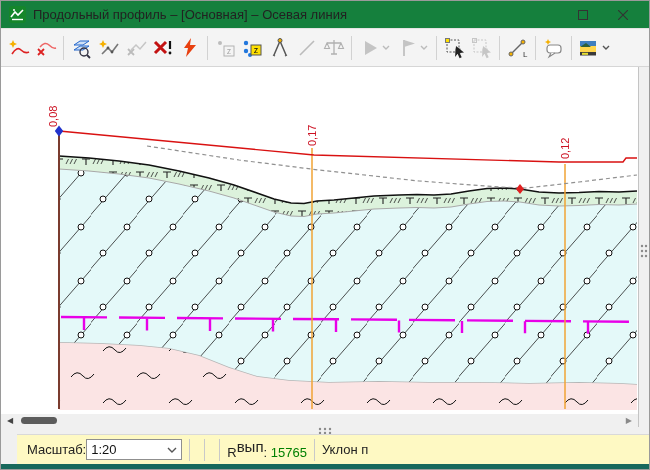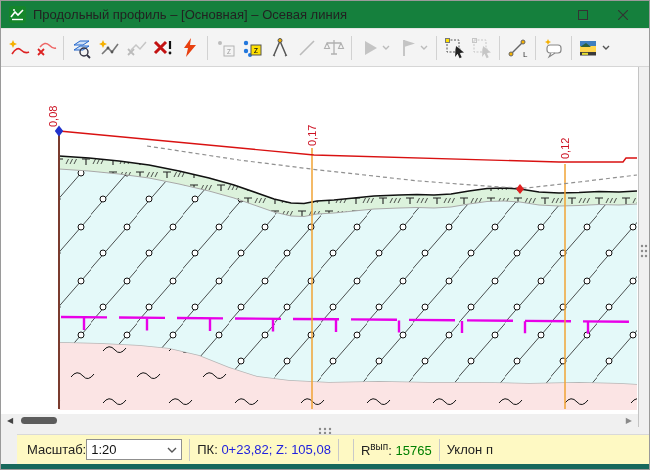--- a/index.html
+++ b/index.html
@@ -41,21 +41,21 @@
   .statusbar{position:absolute;left:16px;top:433px;width:648px;height:30px;background:#fef9c3;
     border-top:1px solid #d9d9d9;display:flex;align-items:center;font-size:13px;}
   .sb-label{margin-left:10px;color:#222;}
   .combo{width:96px;height:21px;background:#fff;border:1px solid #8f8f8f;
     display:flex;align-items:center;padding:0 4px;font-size:13px;color:#111;}
   .combo .chev{margin-left:auto;}
   .ssep{width:1px;height:22px;background:#c9c9c9;margin:0 7px;}
   .sb-pane{white-space:nowrap;color:#222;}
   .blue{color:#2222dd;}
   .green{color:#008000;}
-  sup{font-size:10px;}
+  sup{font-size:15px;}
   .grip{margin-left:auto;margin-right:4px;}
   .bottom-edge{position:absolute;left:0;top:463px;width:648px;height:5px;background:#17685c;}
 </style>
 </head>
 <body>
 
 <div class="window">
 
   <div class="titlebar">
     <span class="app-icon">
@@ -317,21 +317,20 @@
     <span class="sb-label">Масштаб:</span>
     <div class="combo">
       <span>1:20</span>
       <span class="chev">
         <svg width="10" height="7" viewBox="0 0 10 7">
             <path d="M1,1 l4,4 4,-4" stroke="#555" stroke-width="1.4" fill="none"></path>
           </svg>
       </span>
     </div>
     <span class="ssep"></span>
-    <span class="sb-pane"><span>ПК:</span>&nbsp;<span class="blue">0+23,82; Z: 105,08</span></span>
     <span class="ssep"></span>
     <span class="ssep"></span>
     <span class="sb-pane"><span>R</span><sup>вып</sup><span>:</span>&nbsp;<span class="green">15765</span></span>
     <span class="ssep"></span>
     <span class="sb-pane">Уклон п</span>
     <span class="grip">
       <svg width="12" height="10" viewBox="0 0 12 10">
         <circle cx="2" cy="3" r="1.2" fill="#9a9a9a"></circle>
           <circle cx="7" cy="3" r="1.2" fill="#9a9a9a"></circle>
         <circle cx="2" cy="8" r="1.2" fill="#9a9a9a"></circle>

